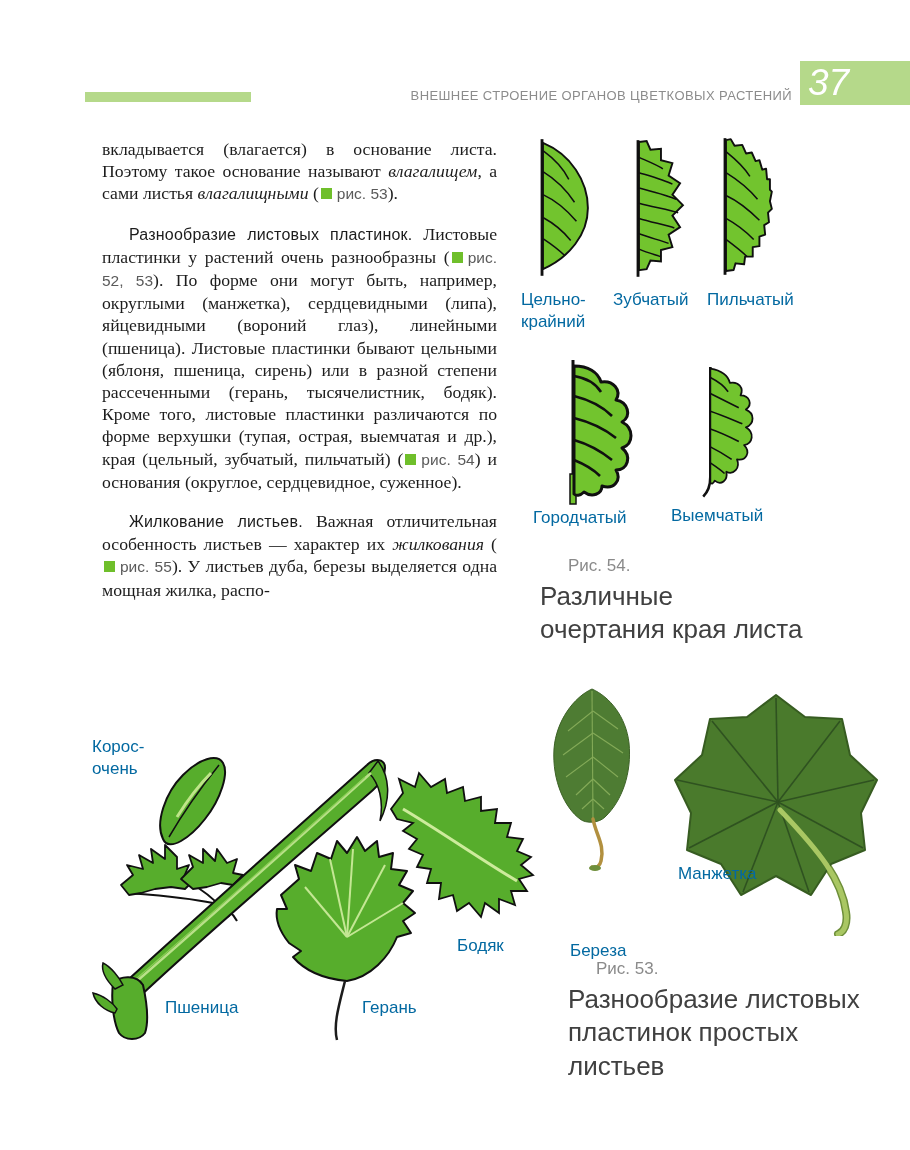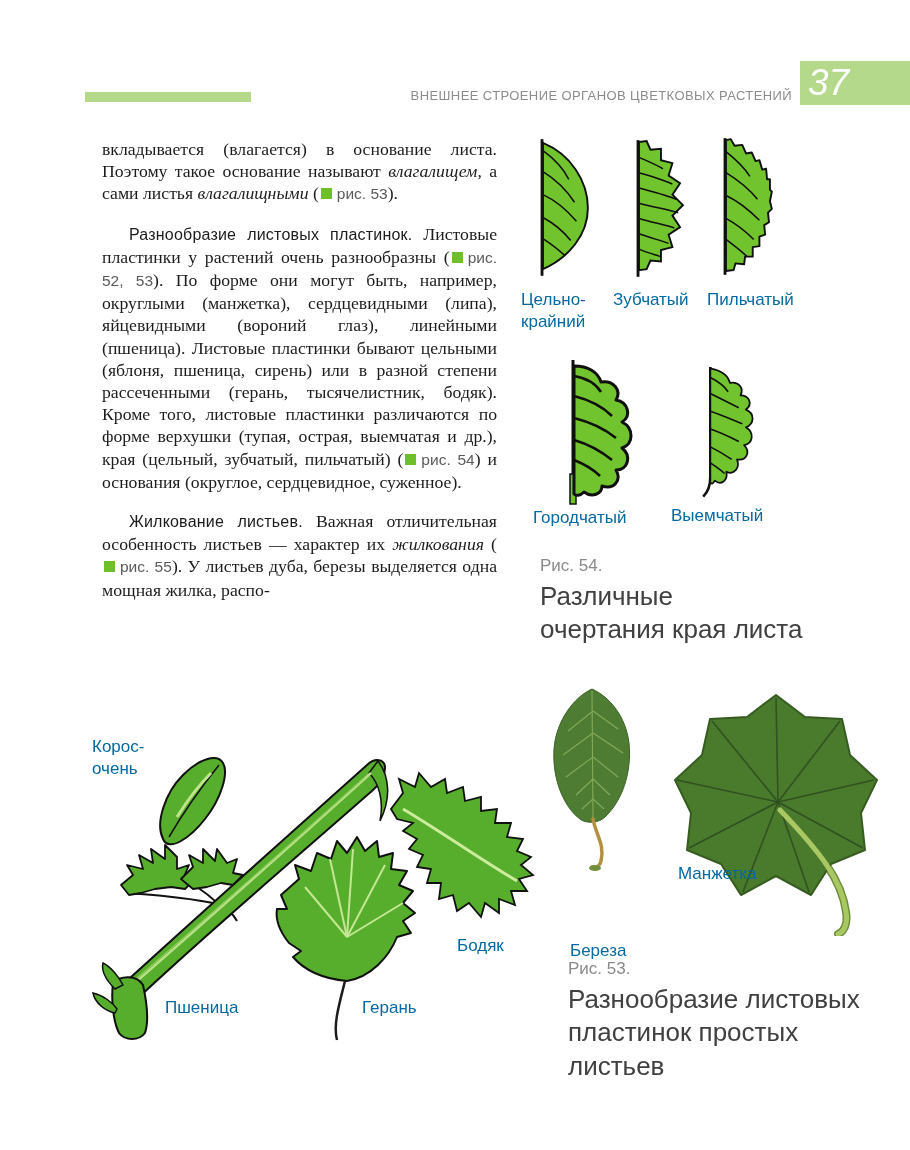--- a/index.html
+++ b/index.html
@@ -18,21 +18,21 @@
         text-align:justify;color:#1c1c1c;}
   .para{margin:17px;}
   .para.ind{text-indent:27px;}
   .it{font-style:italic;}
   .lead{font-family:"Liberation Sans",sans-serif;font-weight:normal;font-size:16px;letter-spacing:0.2px;}
   .refsq{display:inline-block;width:11px;height:11px;background:#6fbf2b;margin:0 5px 0 2px;}
   .reftext{font-family:"Liberation Sans",sans-serif;font-size:15.5px;color:#5a5a5a;}
   
   .plabel{position:absolute;font-family:"Liberation Sans",sans-serif;font-size:17px;
         color:#0369a1;white-space:pre-line;line-height:1.32;}
-  .capnum{position:absolute;font-family:"Liberation Sans",sans-serif;font-size:17px;color:#8a8a8a;}
+  .capnum{position:absolute;font-family:"Liberation Sans",sans-serif;font-size:17px;color:#8a8a8a;margin-left:28px;}
   .captitle{position:absolute;font-family:"Liberation Sans",sans-serif;font-size:26px;
         font-weight:normal;color:#404040;line-height:1.28;}
   .figsvg{position:absolute;}
 </style>
 </head>
 <body>
 
 <div id="page">
 
   <div class="top-bar"></div>

